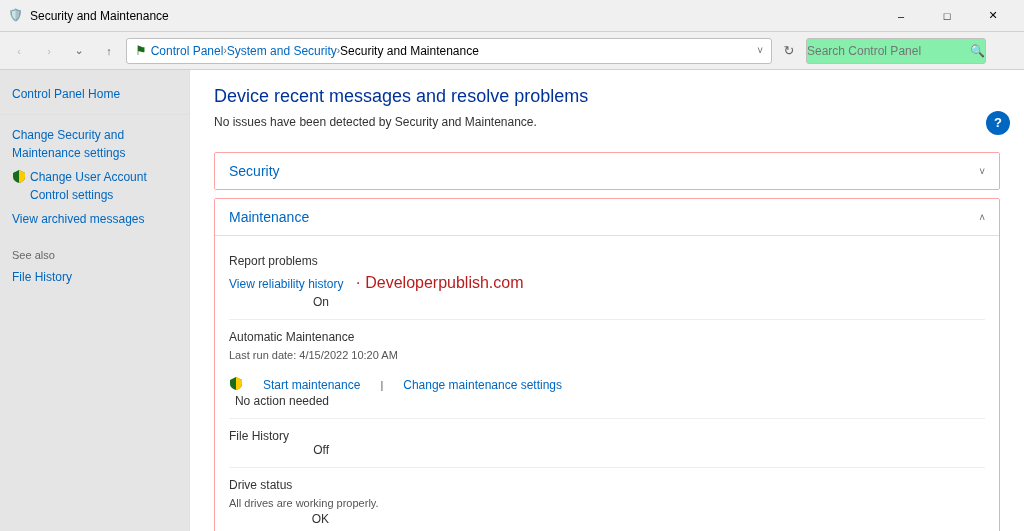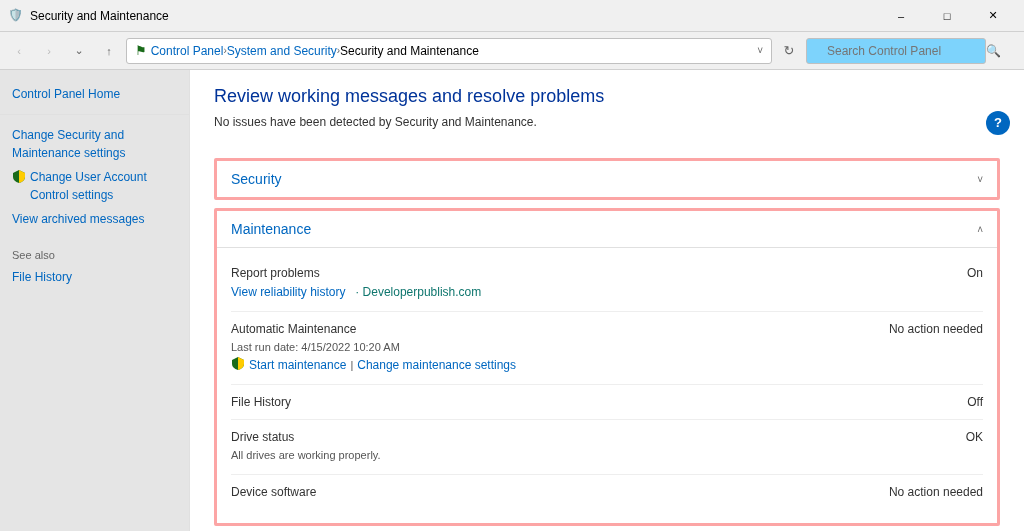--- a/index.html
+++ b/index.html
@@ -61,21 +61,21 @@
       width: 26px; height: 26px;
       display: flex; align-items: center; justify-content: center;
       cursor: pointer; border: none; background: transparent; color: #666; font-size: 13px;
       border-radius: 3px;
     }
     .search-box {
       width: 180px; height: 26px;
       border: 1px solid #c0c0c0;
       border-radius: 3px;
       display: flex; align-items: center;
-      background: #7dd3fc; padding: 0 20px; gap: 4px;
+      background: #86efac; padding: 0 0; gap: 4px;
     }
     .search-input {
       border: none; outline: none; background: transparent;
       font-size: 12px; flex: 1; color: #666;
     }
     .search-icon { color: #666; font-size: 12px; }
 
     
     .main-layout {
       display: flex;
@@ -112,25 +112,25 @@
       padding: 16px 24px;
       overflow-y: auto;
       background: #fff;
     }
     .content-title {
       font-size: 18px;
       color: #003399;
       font-weight: normal;
       margin-bottom: 8px;
     }
-    .content-subtitle { font-size: 12px; color: #333; margin-bottom: 29px; }
+    .content-subtitle { font-size: 12px; color: #333; margin-bottom: 23px; }
 
     
     .section {
-      border: 3px solid #fca5a5;
+      border: 1px solid #fca5a5;
       margin-bottom: 8px;
       border-radius: 2px;
     }
     .section-header {
       display: flex;
       align-items: center;
       justify-content: space-between;
       padding: 10px 14px;
       cursor: pointer;
       background: #fff;
@@ -139,46 +139,47 @@
     .section-chevron { color: #666; font-size: 10px; }
     .section-body { padding: 8px 14px 14px 14px; border-top: 1px solid #e0e0e0; }
 
     
     .maint-item {
       display: flex;
       justify-content: space-between;
       align-items: flex-start;
       padding: 10px 0;
       border-bottom: 1px solid #eee;
+      flex-direction: column;
     }
     .maint-item:last-child { border-bottom: none; }
     .maint-item-label { font-size: 12px; color: #333; font-weight: 500; }
     .maint-item-status { font-size: 12px; color: #333; min-width: 100px; text-align: right; }
     .maint-item-detail { font-size: 11px; color: #555; margin-top: 3px; line-height: 1.5; }
     .maint-link { color: #0067c0; cursor: pointer; text-decoration: none; font-size: 12px; }
     .maint-item-left { flex: 1; }
-    .maint-item-actions { display: flex; align-items: center; gap: 4px; margin-top: 0; }
+    .maint-item-actions { display: flex; align-items: center; gap: 20px; margin-top: 12px; }
 
     
     .help-btn {
       position: absolute;
       right: 8px;
       top: 72px;
       width: 24px; height: 24px;
       background: #0067c0;
       color: #fff;
       border-radius: 50%;
       display: flex; align-items: center; justify-content: center;
       font-size: 13px; font-weight: bold;
       cursor: pointer;
     }
 
     .watermark {
-      color: #0f766e;
-      font-size: 12px;
+      color: #b91c1c;
+      font-size: 16px;
     }
   </style>
 </head>
 <body>
 
 <div class="title-bar">
   <span class="title-bar-icon">🛡️</span>
   <span class="title-bar-text">Security and Maintenance</span>
   <div class="title-bar-controls">
     <button class="title-bar-btn">–</button>
@@ -229,21 +230,21 @@
     </a>
     <a class="sidebar-link">View archived messages</a>
 
     <div class="sidebar-section">
       <div class="sidebar-section-title">See also</div>
       <a class="sidebar-link" style="padding-left:0;">File History</a>
     </div>
   </div>
 
   <div class="content">
-    <h1 class="content-title">Review working messages and resolve problems</h1>
+    <h1 class="content-title">Device recent messages and resolve problems</h1>
     <p class="content-subtitle">No issues have been detected by Security and Maintenance.</p>
 
     <div class="section">
       <div class="section-header">
         <span class="section-title">Security</span>
         <span class="section-chevron">˅</span>
       </div>
     </div>
 
     <div class="section">

